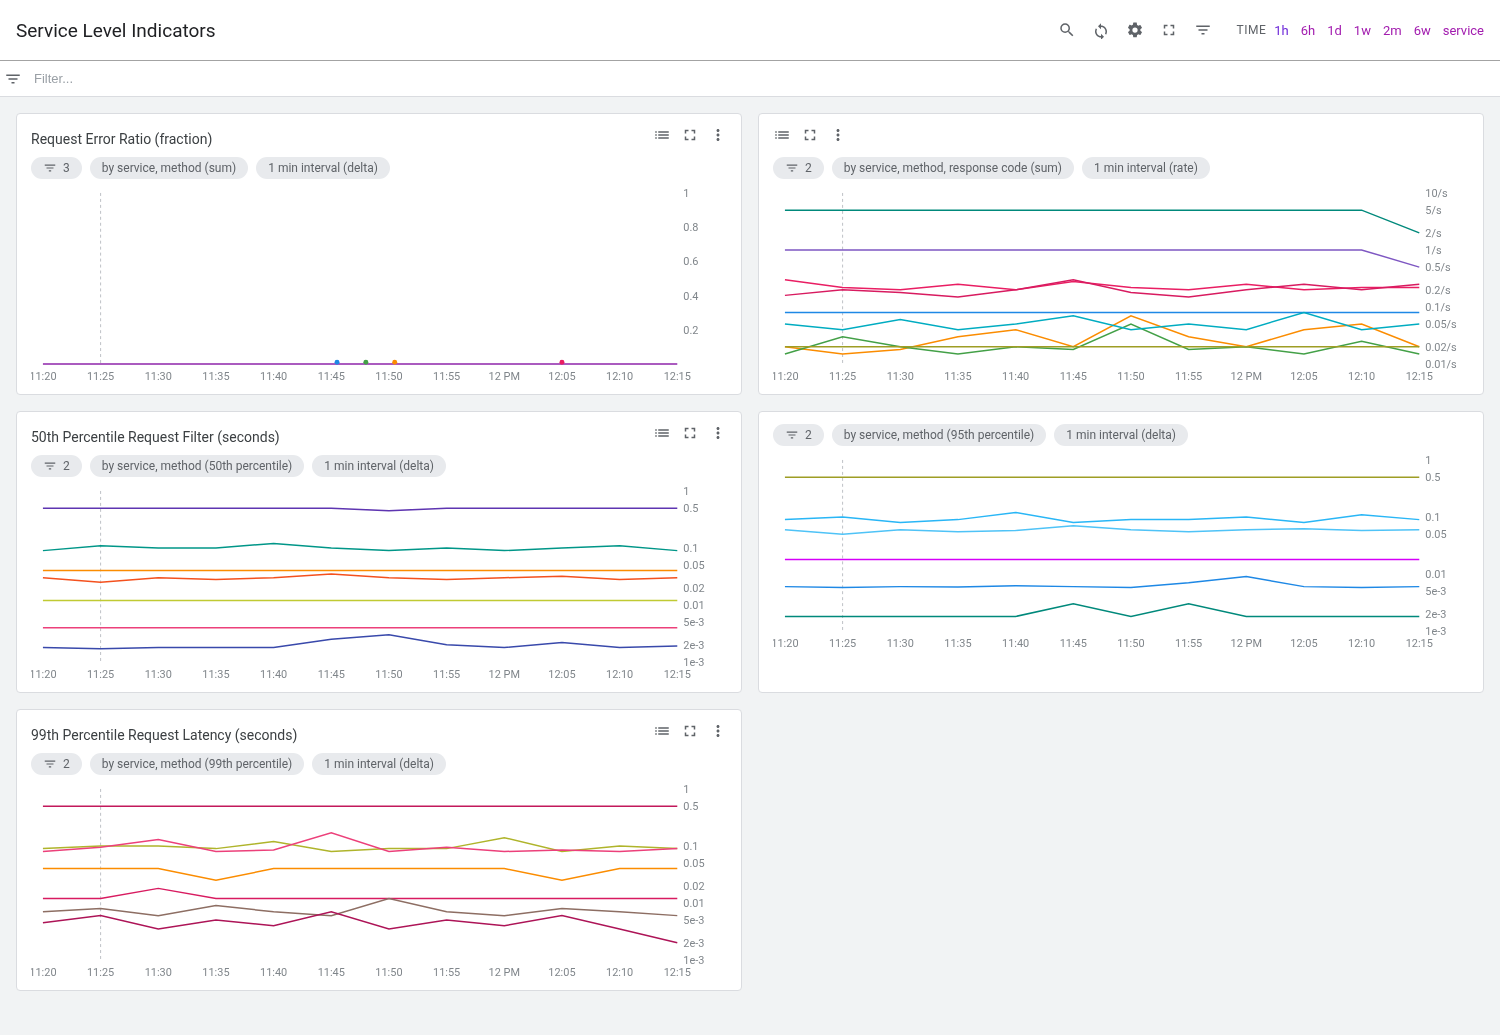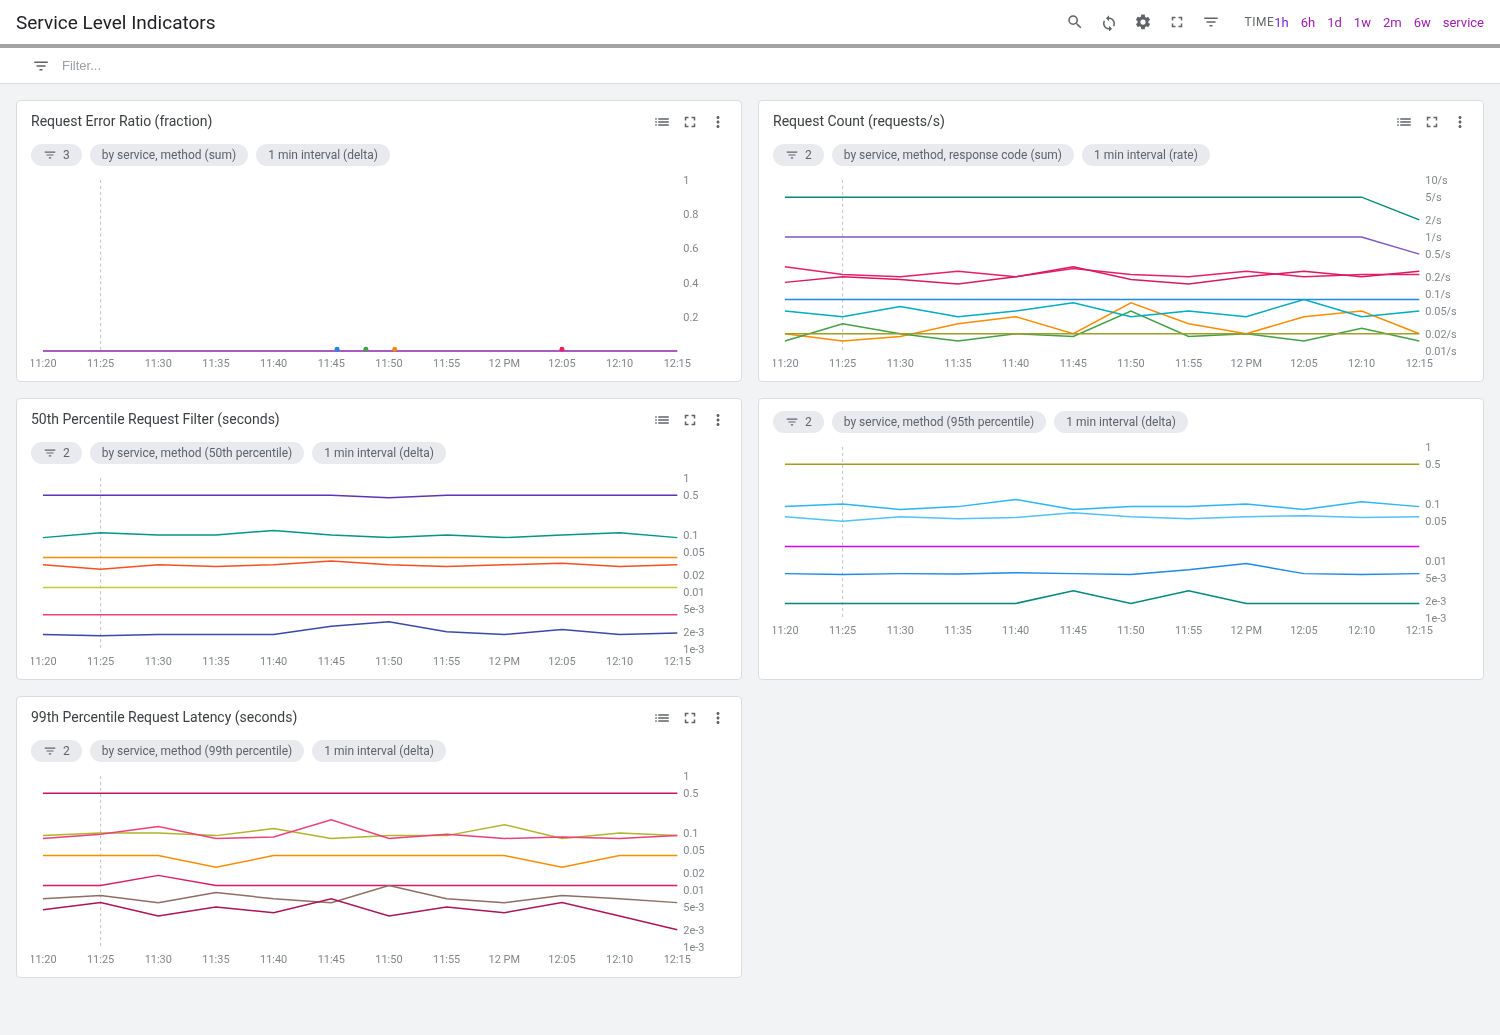--- a/index.html
+++ b/index.html
@@ -5,64 +5,64 @@
 * { box-sizing: border-box; margin: 0; padding: 0; }
 body {
   font-family: Roboto, -apple-system, "Helvetica Neue", Arial, sans-serif;
   background: #f1f3f4;
   color: #202124;
   font-size: 13px;
   width: 1500px;
 }
 .topbar {
   background: #fff;
-  border-bottom: 4px solid #a3a3a3;
-  height: 48px;
+  border-bottom: 1px solid #a3a3a3;
+  height: 61px;
   display: flex;
   align-items: center;
   padding: 0 16px;
 }
 .page-title { font-size: 19px; font-weight: 400; color: #202124; flex: 0 0 auto; }
 .top-spacer { flex: 1; }
 .top-icons { display: flex; align-items: center; gap: 14px; margin-right: 24px; }
 .icon-btn { width: 20px; height: 20px; display: inline-flex; align-items: center; justify-content: center; cursor: pointer; color: #5f6368; }
 .icon-btn svg { width: 18px; height: 18px; fill: currentColor; }
-.time-label { font-size: 12px; color: #5f6368; letter-spacing: 0.5px; }
+.time-label { font-size: 12px; color: #5f6368; letter-spacing: 0.5px; margin-right: 8px; }
 .time-ranges { display: flex; align-items: center; gap: 12px; }
 .time-opt { font-size: 13px; color: #a21caf; cursor: pointer; }
 .time-opt.selected { color: #6d28d9; }
 
 .filterbar {
   background: #fff;
   border-bottom: 1px solid #dadce0;
   height: 36px;
   display: flex;
   align-items: center;
-  padding: 0 32px;
+  padding: 0 4px;
   gap: 12px;
 }
 .filterbar .ficon { color: #5f6368; width: 18px; height: 18px; display:inline-flex; align-items:center; }
 .filterbar input { border: none; outline: none; font-size: 13px; color: #5f6368; flex: 1; background: transparent; }
 .filterbar input::placeholder { color: #9aa0a6; }
 
 .grid {
   display: grid;
   grid-template-columns: 1fr 1fr;
   gap: 16px;
   padding: 16px;
 }
 .card {
   background: #fff;
   border: 1px solid #dadce0;
   border-radius: 4px;
   padding: 12px 14px 8px 14px;
   display: flex;
   flex-direction: column;
 }
-.card-head { display: flex; align-items: flex-start; margin-bottom: 10px; gap: 16px; }
+.card-head { display: flex; align-items: flex-end; margin-bottom: 10px; gap: 16px; }
 .card-title { font-size: 14px; font-weight: 400; color: #3c4043; flex: 1; }
 .card-icons { display: flex; align-items: center; gap: 10px; color: #5f6368; }
 .card-icons svg { width: 18px; height: 18px; fill: currentColor; cursor: pointer; }
 .chips { display: flex; gap: 8px; flex-wrap: wrap; margin-bottom: 8px; }
 .chip {
   background: #e8eaed;
   border-radius: 14px;
   font-size: 12px;
   color: #5f6368;
   padding: 4px 12px;
@@ -185,21 +185,20 @@
           <path class="series" d="M12.0 178.0 L70.0 178.0 L128.0 178.0 L186.0 178.0 L244.0 178.0 L302.0 178.0 L360.0 178.0 L418.0 178.0 L476.0 178.0 L534.0 178.0 L592.0 178.0 L650.0 178.0 " stroke="#8e24aa"></path>
           <circle cx="307.8" cy="176.28" r="2.5" fill="#1e88e5"></circle>
           <circle cx="336.79999999999995" cy="176.28" r="2.5" fill="#43a047"></circle>
           <circle cx="365.8" cy="176.28" r="2.5" fill="#fb8c00"></circle>
           <circle cx="534" cy="176.28" r="2.5" fill="#e91e63"></circle>
         </svg>
       </div>
     </div>
     <div class="card">
       <div class="card-head">
-        <div class="card-title">Request Count (requests/s)</div>
         <div class="card-icons">
           <span><svg viewBox="0 0 24 24">
               <path d="M3 13h2v-2H3v2zm0 4h2v-2H3v2zm0-8h2V7H3v2zm4 4h14v-2H7v2zm0 4h14v-2H7v2zM7 7v2h14V7H7z"></path>
             </svg></span>
           <span><svg viewBox="0 0 24 24">
               <path d="M7 14H5v5h5v-2H7v-3zm-2-4h2V7h3V5H5v5zm12 7h-3v2h5v-5h-2v3zM14 5v2h3v3h2V5h-5z"></path>
             </svg></span>
           <span><svg viewBox="0 0 24 24">
               <path d="M12 8c1.1 0 2-.9 2-2s-.9-2-2-2-2 .9-2 2 .9 2 2 2zm0 2c-1.1 0-2 .9-2 2s.9 2 2 2 2-.9 2-2-.9-2-2-2zm0 6c-1.1 0-2 .9-2 2s.9 2 2 2 2-.9 2-2-.9-2-2-2z"></path>
             </svg></span>

